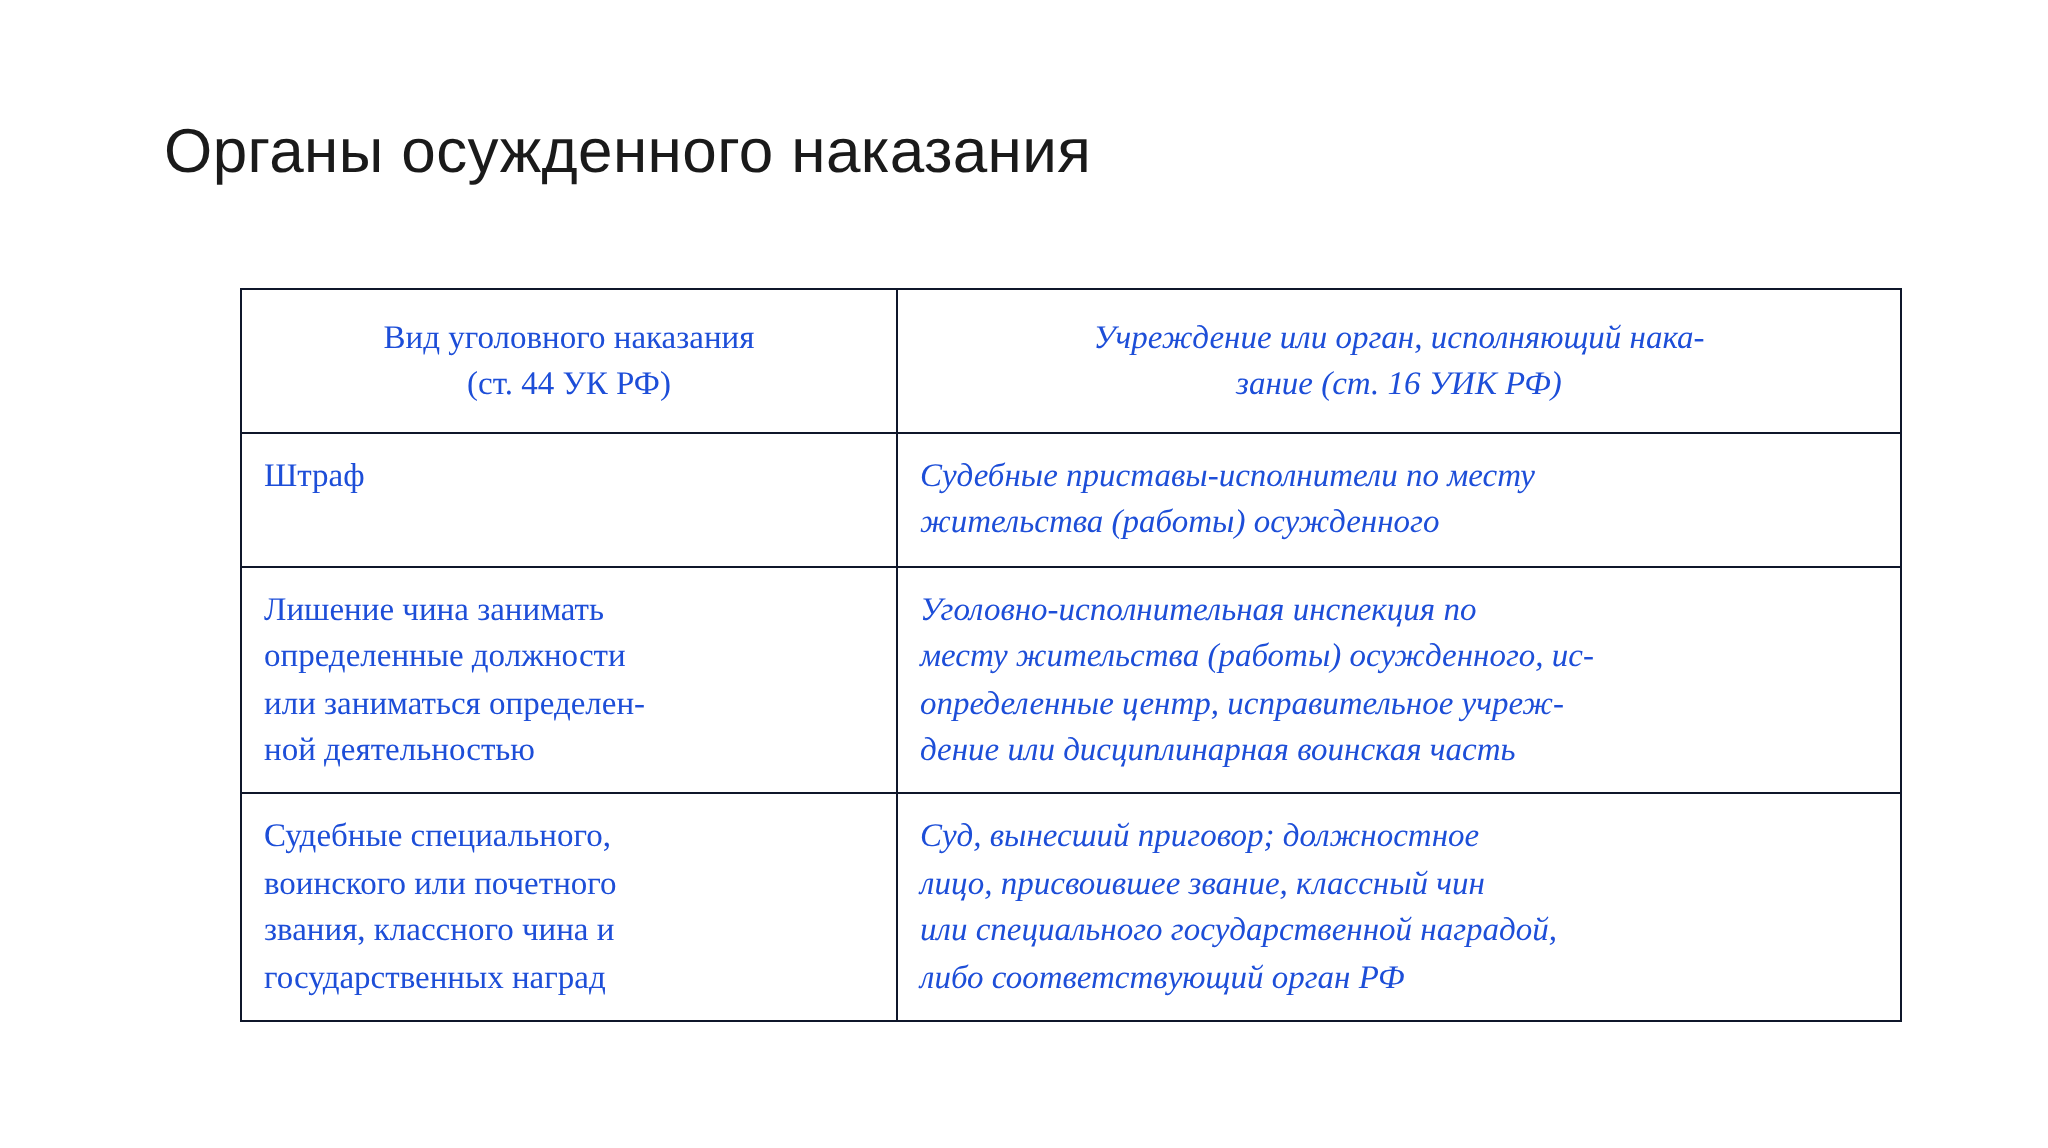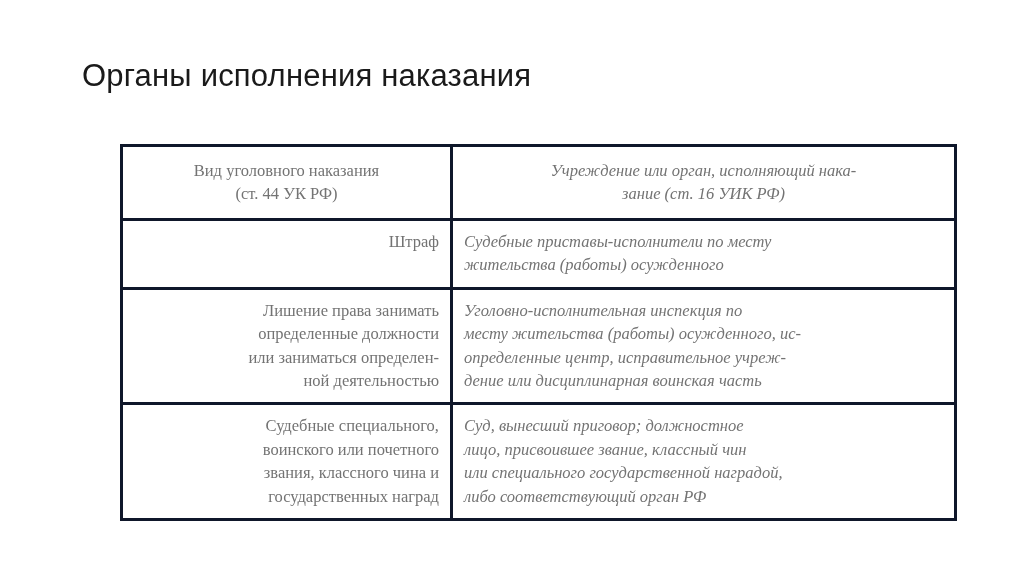--- a/index.html
+++ b/index.html
@@ -35,65 +35,64 @@
     left: 120px;
     top: 144px;
     width: 784px;
   }
   table.punishment-table {
     border-collapse: collapse;
     width: 784px;
     table-layout: fixed;
   }
   table.punishment-table td {
-    border: 3px solid #0f172a;
+    border: 1px solid #0f172a;
     vertical-align: top;
     padding: 9px 11px 10px 11px;
     font-family: "Liberation Serif", serif;
     font-size: 16.5px;
     line-height: 1.42;
-    color: #737373;
+    color: #1d4ed8;
   }
   table.punishment-table td.col-left {
     width: 305px;
-    text-align: right;
   }
   table.punishment-table td.col-right {
     width: 479px;
     font-style: italic;
   }
   table.punishment-table tr.header-row td {
     text-align: center;
     padding-top: 12px;
     padding-bottom: 12px;
   }
 </style>
 </head>
 <body>
 
 <div class="slide">
 
-  <div class="title">Органы исполнения наказания</div>
+  <div class="title">Органы осужденного наказания</div>
 
   <div class="table-wrap">
     <table class="punishment-table">
       <tbody>
         <tr class="header-row">
           <td class="col-left" style="white-space: pre-line;">Вид уголовного наказания
 (ст. 44 УК РФ)</td>
           <td class="col-right" style="white-space: pre-line;">Учреждение или орган, исполняющий нака-
 зание (ст. 16 УИК РФ)</td>
         </tr>
         <tr>
           <td class="col-left" style="white-space: pre-line;">Штраф</td>
           <td class="col-right" style="white-space: pre-line;">Судебные приставы-исполнители по месту
 жительства (работы) осужденного</td>
         </tr>
         <tr>
-          <td class="col-left" style="white-space: pre-line;">Лишение права занимать
+          <td class="col-left" style="white-space: pre-line;">Лишение чина занимать
 определенные должности
 или заниматься определен-
 ной деятельностью</td>
           <td class="col-right" style="white-space: pre-line;">Уголовно-исполнительная инспекция по
 месту жительства (работы) осужденного, ис-
 определенные центр, исправительное учреж-
 дение или дисциплинарная воинская часть</td>
         </tr>
         <tr>
           <td class="col-left" style="white-space: pre-line;">Судебные специального,

